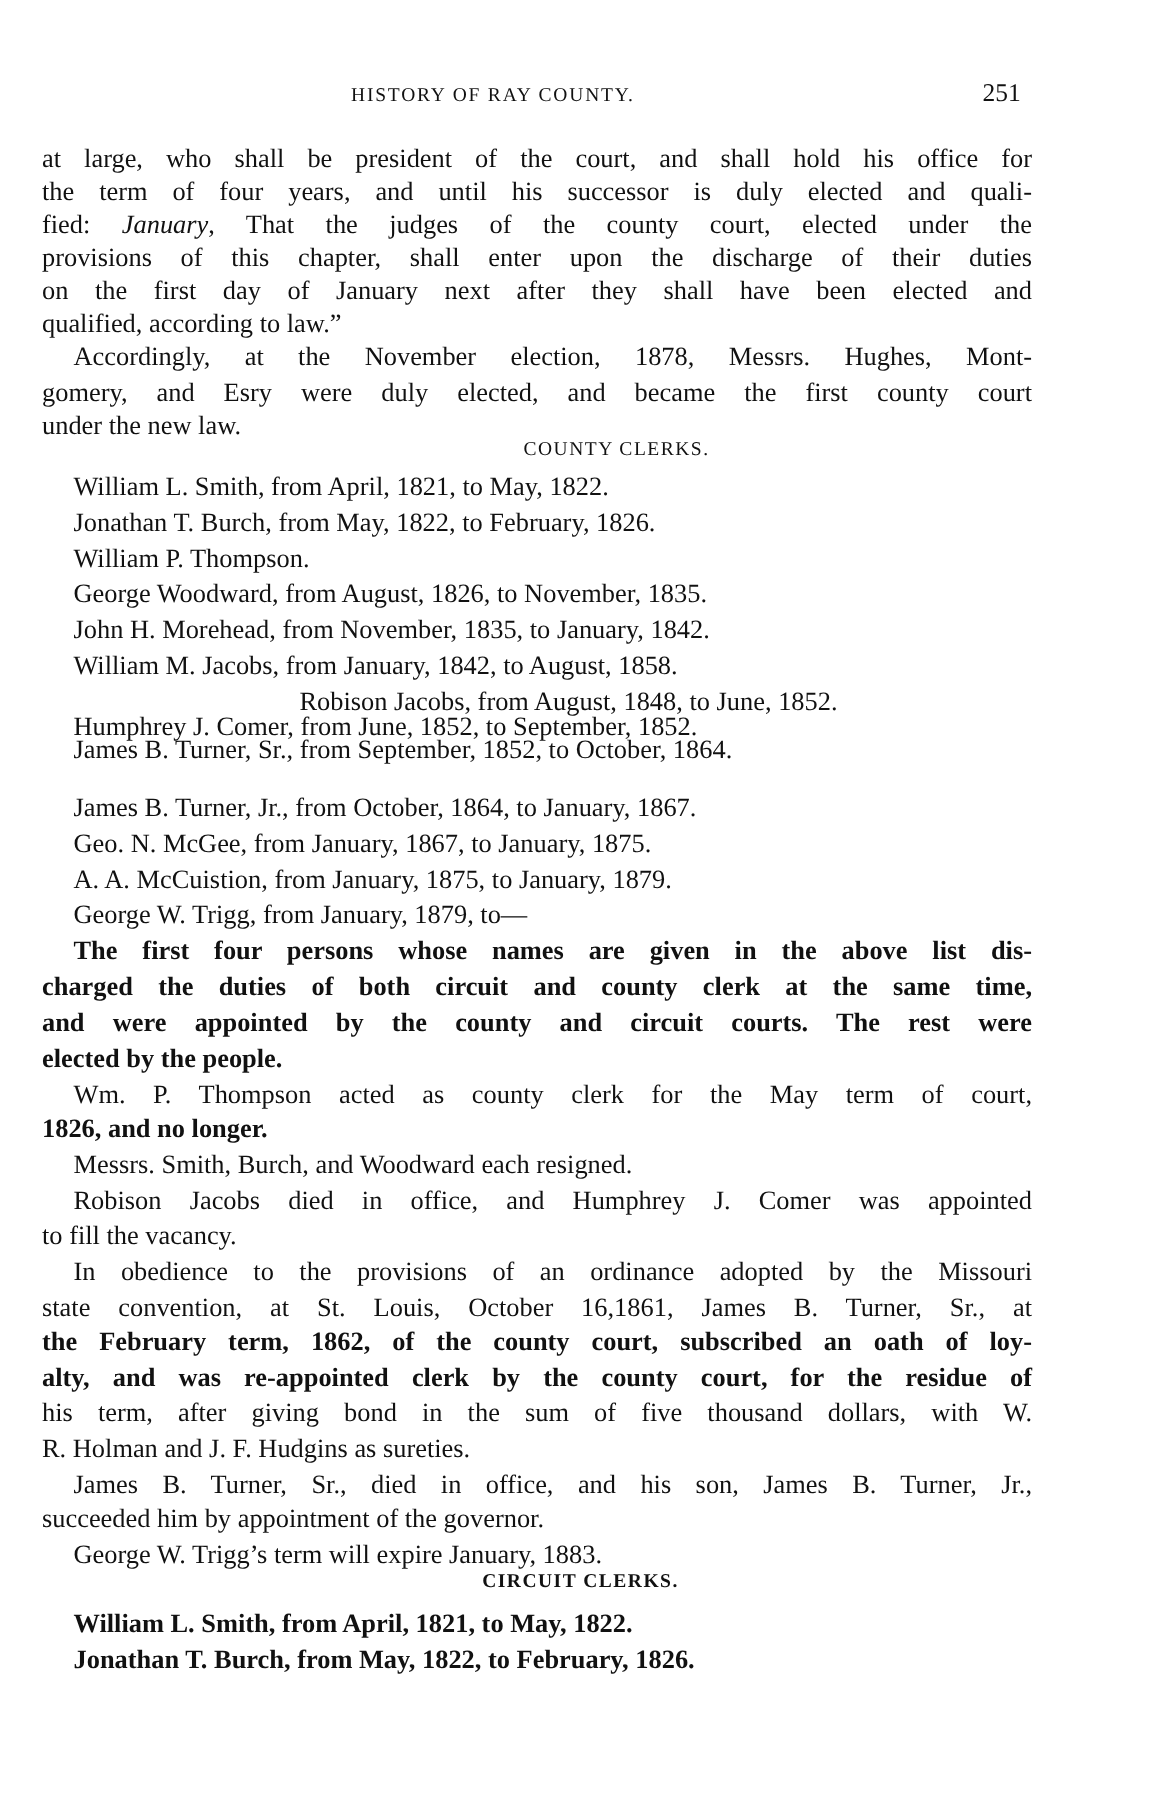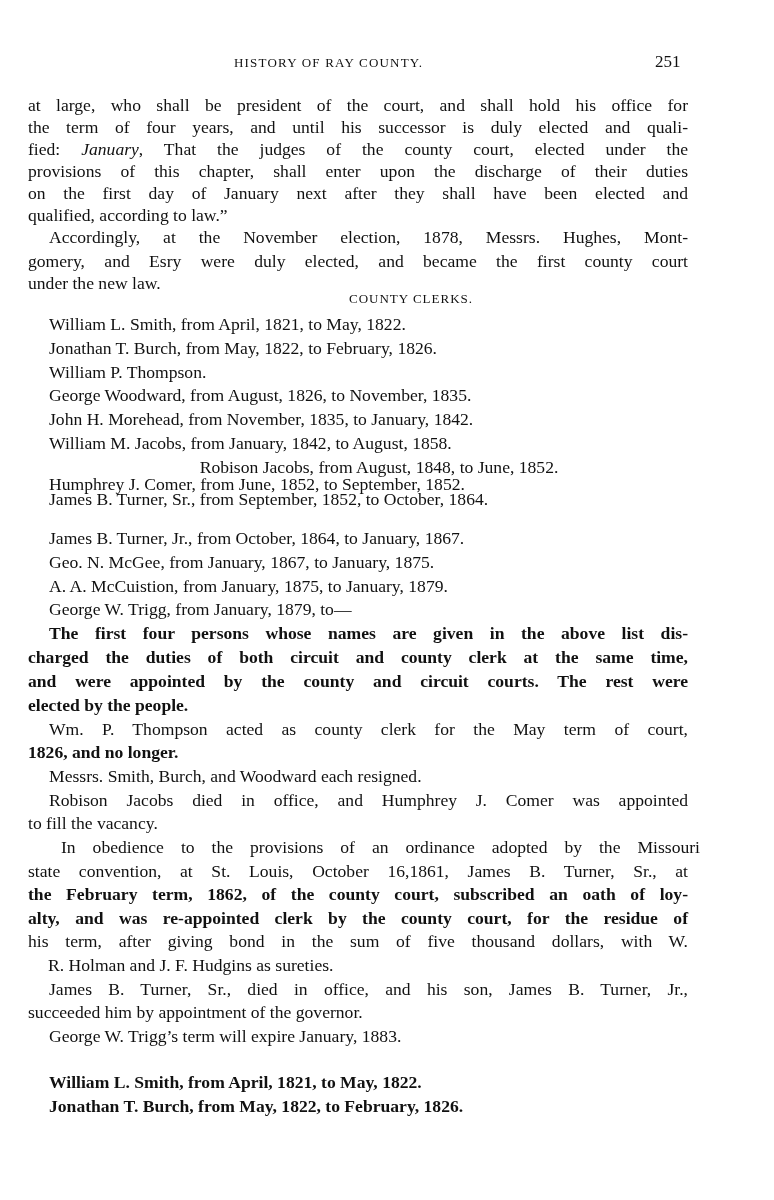--- a/index.html
+++ b/index.html
@@ -54,28 +54,29 @@
   <div id="notes">
       <div class="ln  j ind bold" style="top: 622px;">The first four persons whose names are given in the above list dis-</div>
       <div class="ln  j bold" style="top: 646px;">charged the duties of both circuit and county clerk at the same time,</div>
       <div class="ln  j bold" style="top: 670px;">and were appointed by the county and circuit courts. The rest were</div>
       <div class="ln  bold" style="top: 694px;">elected by the people.</div>
       <div class="ln  j ind" style="top: 718px;">Wm. P. Thompson acted as county clerk for the May term of court,</div>
       <div class="ln  bold" style="top: 741px;">1826, and no longer.</div>
       <div class="ln  ind" style="top: 765px;">Messrs. Smith, Burch, and Woodward each resigned.</div>
       <div class="ln  j ind" style="top: 789px;">Robison Jacobs died in office, and Humphrey J. Comer was appointed</div>
       <div class="ln  " style="top: 812px;">to fill the vacancy.</div>
-      <div class="ln  j ind" style="top: 836px; margin-left: 12px;">In obedience to the provisions of an ordinance adopted by the Missouri</div>
+      <div class="ln  j ind" style="top: 836px;">In obedience to the provisions of an ordinance adopted by the Missouri</div>
       <div class="ln  j" style="top: 860px;">state convention, at St. Louis, October 16,1861, James B. Turner, Sr., at</div>
       <div class="ln  j bold" style="top: 883px;">the February term, 1862, of the county court, subscribed an oath of loy-</div>
       <div class="ln  j bold" style="top: 907px;">alty, and was re-appointed clerk by the county court, for the residue of</div>
       <div class="ln  j" style="top: 930px;">his term, after giving bond in the sum of five thousand dollars, with W.</div>
-      <div class="ln  " style="top: 954px; margin-left: 20px;">R. Holman and J. F. Hudgins as sureties.</div>
+      <div class="ln  " style="top: 954px;">R. Holman and J. F. Hudgins as sureties.</div>
       <div class="ln  j ind" style="top: 978px;">James B. Turner, Sr., died in office, and his son, James B. Turner, Jr.,</div>
       <div class="ln  " style="top: 1001px;">succeeded him by appointment of the governor.</div>
       <div class="ln  ind" style="top: 1025px;">George W. Trigg’s term will expire January, 1883.</div>
     </div>
 
+  <div class="heading bold" id="h-circuit" style="top: 1046px;">CIRCUIT CLERKS.</div>
   <div id="circuit-list">
       <div class="ln item bold " style="top: 1071px;">William L. Smith, from April, 1821, to May, 1822.</div>
       <div class="ln item bold " style="top: 1095px;">Jonathan T. Burch, from May, 1822, to February, 1826.</div>
     </div>
 </div>
 
 </body></html>

